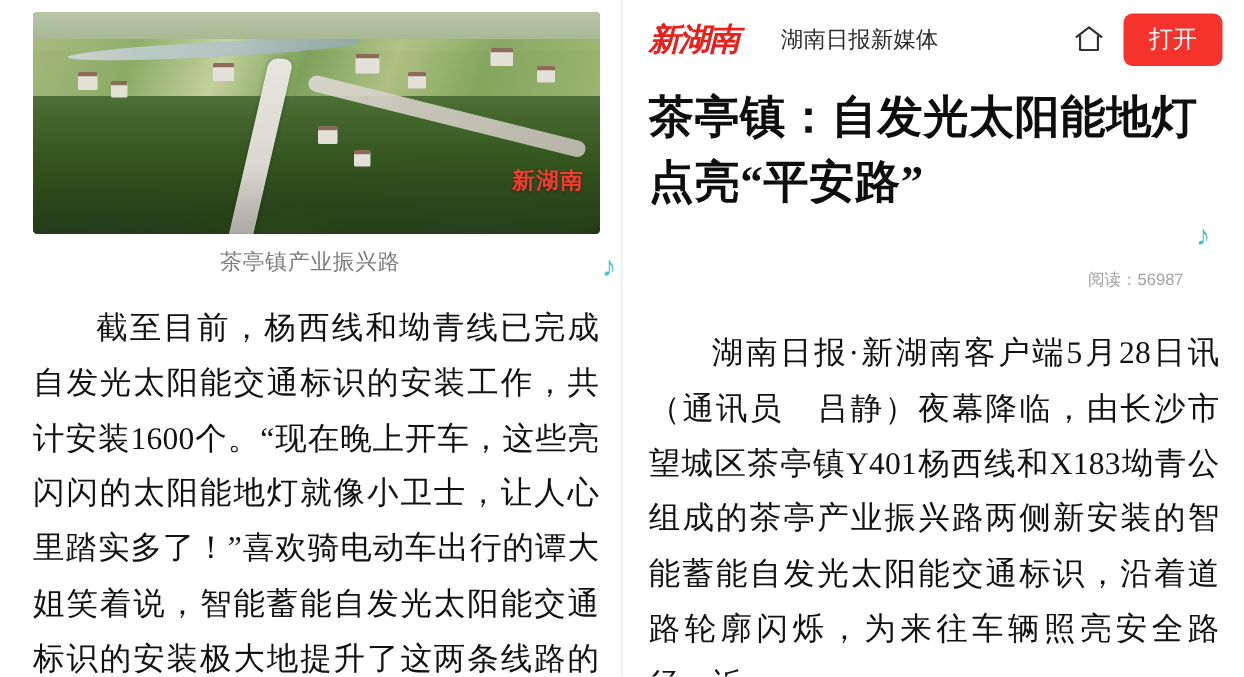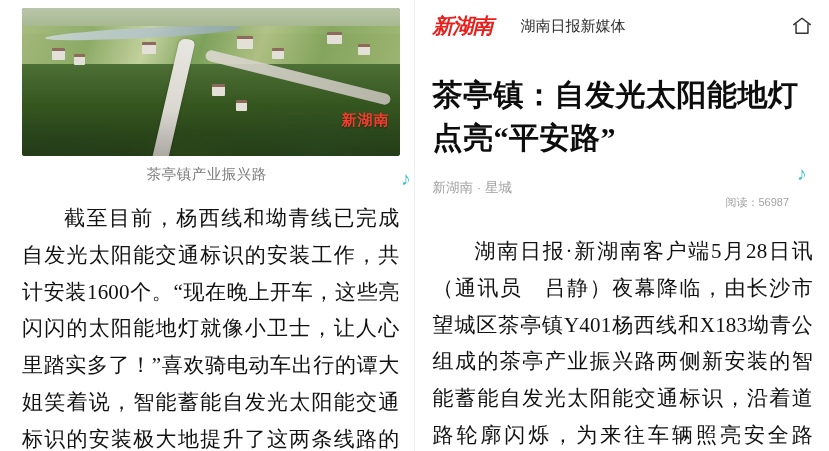--- a/index.html
+++ b/index.html
@@ -177,21 +177,21 @@
     background: #f5332c;
     color: #ffffff;
     border: none;
     border-radius: 6px;
     font-size: 16px;
     padding: 7px 17px;
     cursor: pointer;
     font-family: "Liberation Sans", sans-serif;
   }
   .headline {
-    margin: 22px 16px 0 18px;
+    margin: 6px 16px 0 18px;
     font-family: "Liberation Serif", serif;
     font-weight: bold;
     font-size: 30px;
     line-height: 1.42;
     color: #0d0d0d;
     letter-spacing: .5px;
   }
   .meta {
     margin: 18px 16px 0 18px;
     position: relative;
@@ -270,26 +270,26 @@
     <div class="topbar">
       <div class="brand-logo">新湖南</div>
       <div class="brand-sub">湖南日报新媒体</div>
       <div class="topbar-spacer"></div>
       <div class="home-icon">
         <svg width="22" height="22" viewBox="0 0 24 24" fill="none" stroke="#333333" stroke-width="1.6" stroke-linecap="round" stroke-linejoin="round">
           <path d="M3 10.5 12 3.5l9 7"></path>
           <path d="M5.5 9.8V20h13V9.8"></path>
         </svg>
       </div>
+      <button class="open-btn">打开</button>
     </div>
 
     <div class="headline">茶亭镇：自发光太阳能地灯点亮“平安路”</div>
 
     <div class="meta">
-      <span class="src">新湖南 · 星城</span>
       <span class="reads">阅读：56987</span>
       <div class="note-btn-right">♪</div>
     </div>
 
     <div class="right-body">湖南日报·新湖南客户端5月28日讯（通讯员　吕静）夜幕降临，由长沙市望城区茶亭镇Y401杨西线和X183坳青公组成的茶亭产业振兴路两侧新安装的智能蓄能自发光太阳能交通标识，沿着道路轮廓闪烁，为来往车辆照亮安全路径。近</div>
   </div>
 
 </div>
 
 </body></html>

